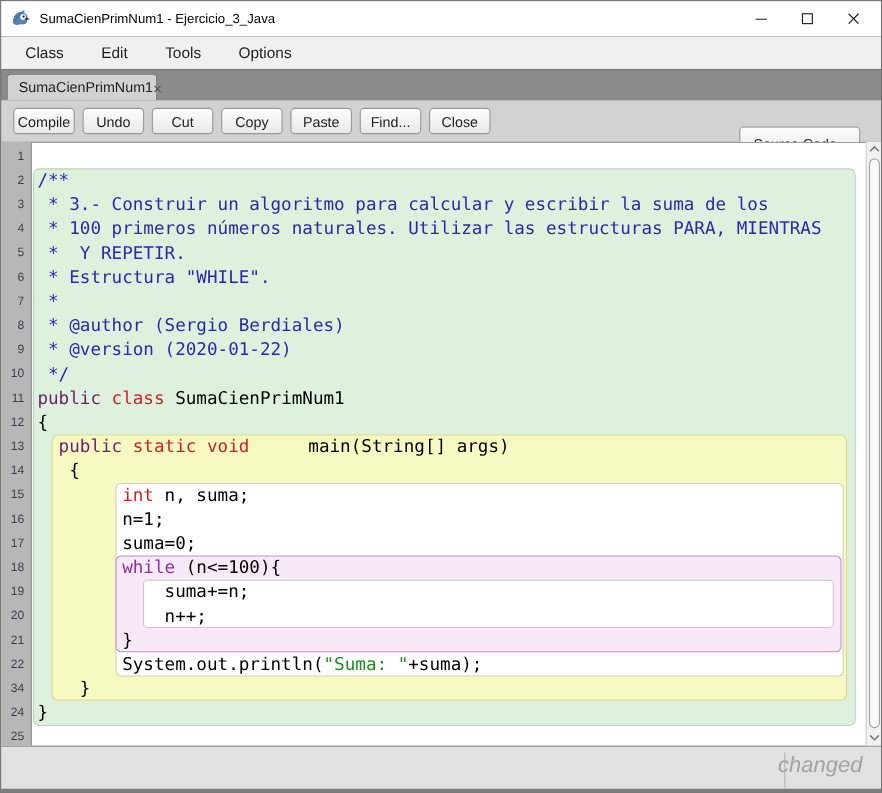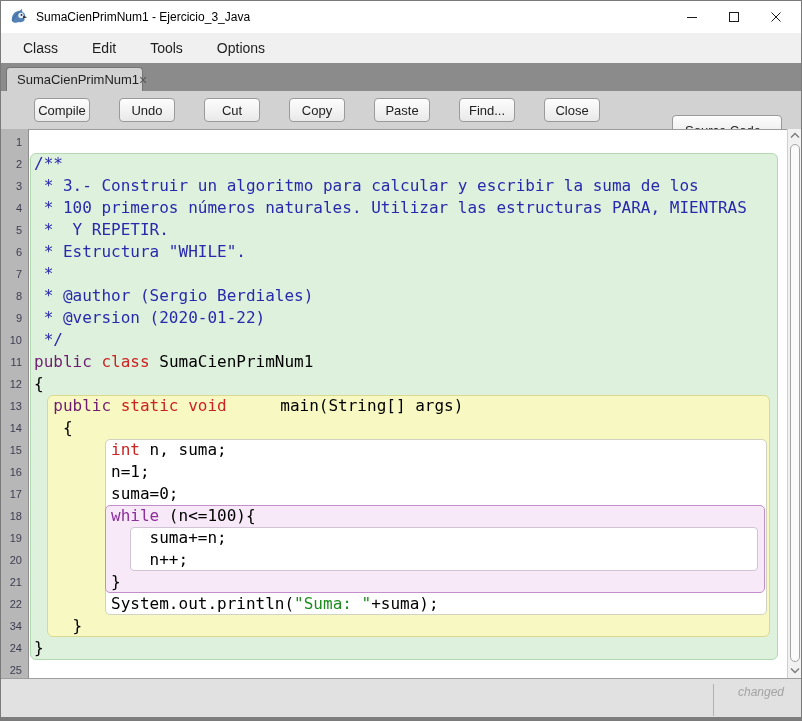--- a/index.html
+++ b/index.html
@@ -27,21 +27,21 @@
   .tab { position:absolute; left:5px; top:4px; height:24px; width:137px; background:#d2d2d2;
          border:1px solid #757575; border-bottom:none; border-radius:4px 4px 0 0;
          display:flex; align-items:center; padding:0 8px 0 10px; }
   .tab-label { font-size:13px; color:#222; flex:1; white-space:nowrap; }
   .tab-close { font-size:14px; color:#555; line-height:14px; }
 
   
   .toolbar { left:0; top:90px; width:800px; height:38px; background:#d2d2d2; display:flex; align-items:center; padding-left:11px; }
   .tbtn { width:56px; height:24px; margin-right:7px; border:1px solid #9a9a9a; border-radius:4px;
           background:linear-gradient(#fdfdfd,#e9e9e9); font-size:13px; color:#222;
-          display:flex; align-items:center; justify-content:center; white-space:nowrap;margin-left:22px; }
+          display:flex; align-items:center; justify-content:center; white-space:nowrap; }
   .view-select { position:absolute; right:19px; top:24px; width:110px; height:24px; border:1px solid #9a9a9a; border-radius:4px;
           background:linear-gradient(#fdfdfd,#e9e9e9); display:flex; align-items:flex-end; padding:0 10px 0 12px; }
   .view-select-label { font-size:13px; color:#222; flex:1; white-space:nowrap; }
   .dd-arrow { width:0; height:0; border-left:4px solid transparent; border-right:4px solid transparent; border-top:5px solid #555; }
 
   
   .editor { left:0; top:128px; width:800px; height:549px; background:#ffffff; box-shadow:inset 0 1px 0 #9c9c9c; }
   .gutter { position:absolute; left:0; top:0; width:28px; height:549px; background:#b7b7b7; border-right:1px solid #8f8f8f; padding-top:2px; }
   .ln { height:22px; line-height:22px; font-size:11px; color:#3d3d52; text-align:right; padding-right:6px;
         font-family:"Liberation Sans", sans-serif; }
@@ -51,21 +51,21 @@
 
   
   .vscroll { position:absolute; left:786px; top:0; width:14px; height:549px; background:#f1f1f1; border-left:1px solid #cfcfcf; }
   .vs-up { position:absolute; left:1px; top:3px; width:12px; height:8px; display:flex; justify-content:center; }
   .vs-down { position:absolute; left:1px; bottom:3px; width:12px; height:8px; display:flex; justify-content:center; }
   .vs-thumb { position:absolute; left:2px; top:15px; width:10px; height:518px; background:#fbfbfb; border:1px solid #a3a3a3; border-radius:5px; }
 
   
   .statusbar { left:0; top:677px; width:800px; height:42px; background:#e1e1e1; border-top:1px solid #9e9e9e; border-bottom:3px solid #7d7d7d; }
   .status-divider { position:absolute; left:712px; top:5px; width:1px; height:32px; background:#b2b2b2; }
-  .status-text { position:absolute; right:17px; top:6px; font-size:12px; font-style:italic; }
+  .status-text { position:absolute; right:17px; top:6px; font-size:20px; font-style:italic; }
 </style>
 </head>
 <body>
 
 <div class="window">
 
   <div class="titlebar abs">
     <svg class="app-icon" width="18" height="18" viewBox="0 0 18 18">
       <path d="M2 13 C1 7 5 3 9 3 L12 1 L12.3 4 C15 5 16.2 8 14 10 C16 12 13 15 9 14 C6 15.2 3 15 2 13 Z" fill="#5581b5"></path>
       <path d="M2 13 C4 10 6 7 9 3" stroke="#3c618c" stroke-width="0.8" fill="none"></path>

